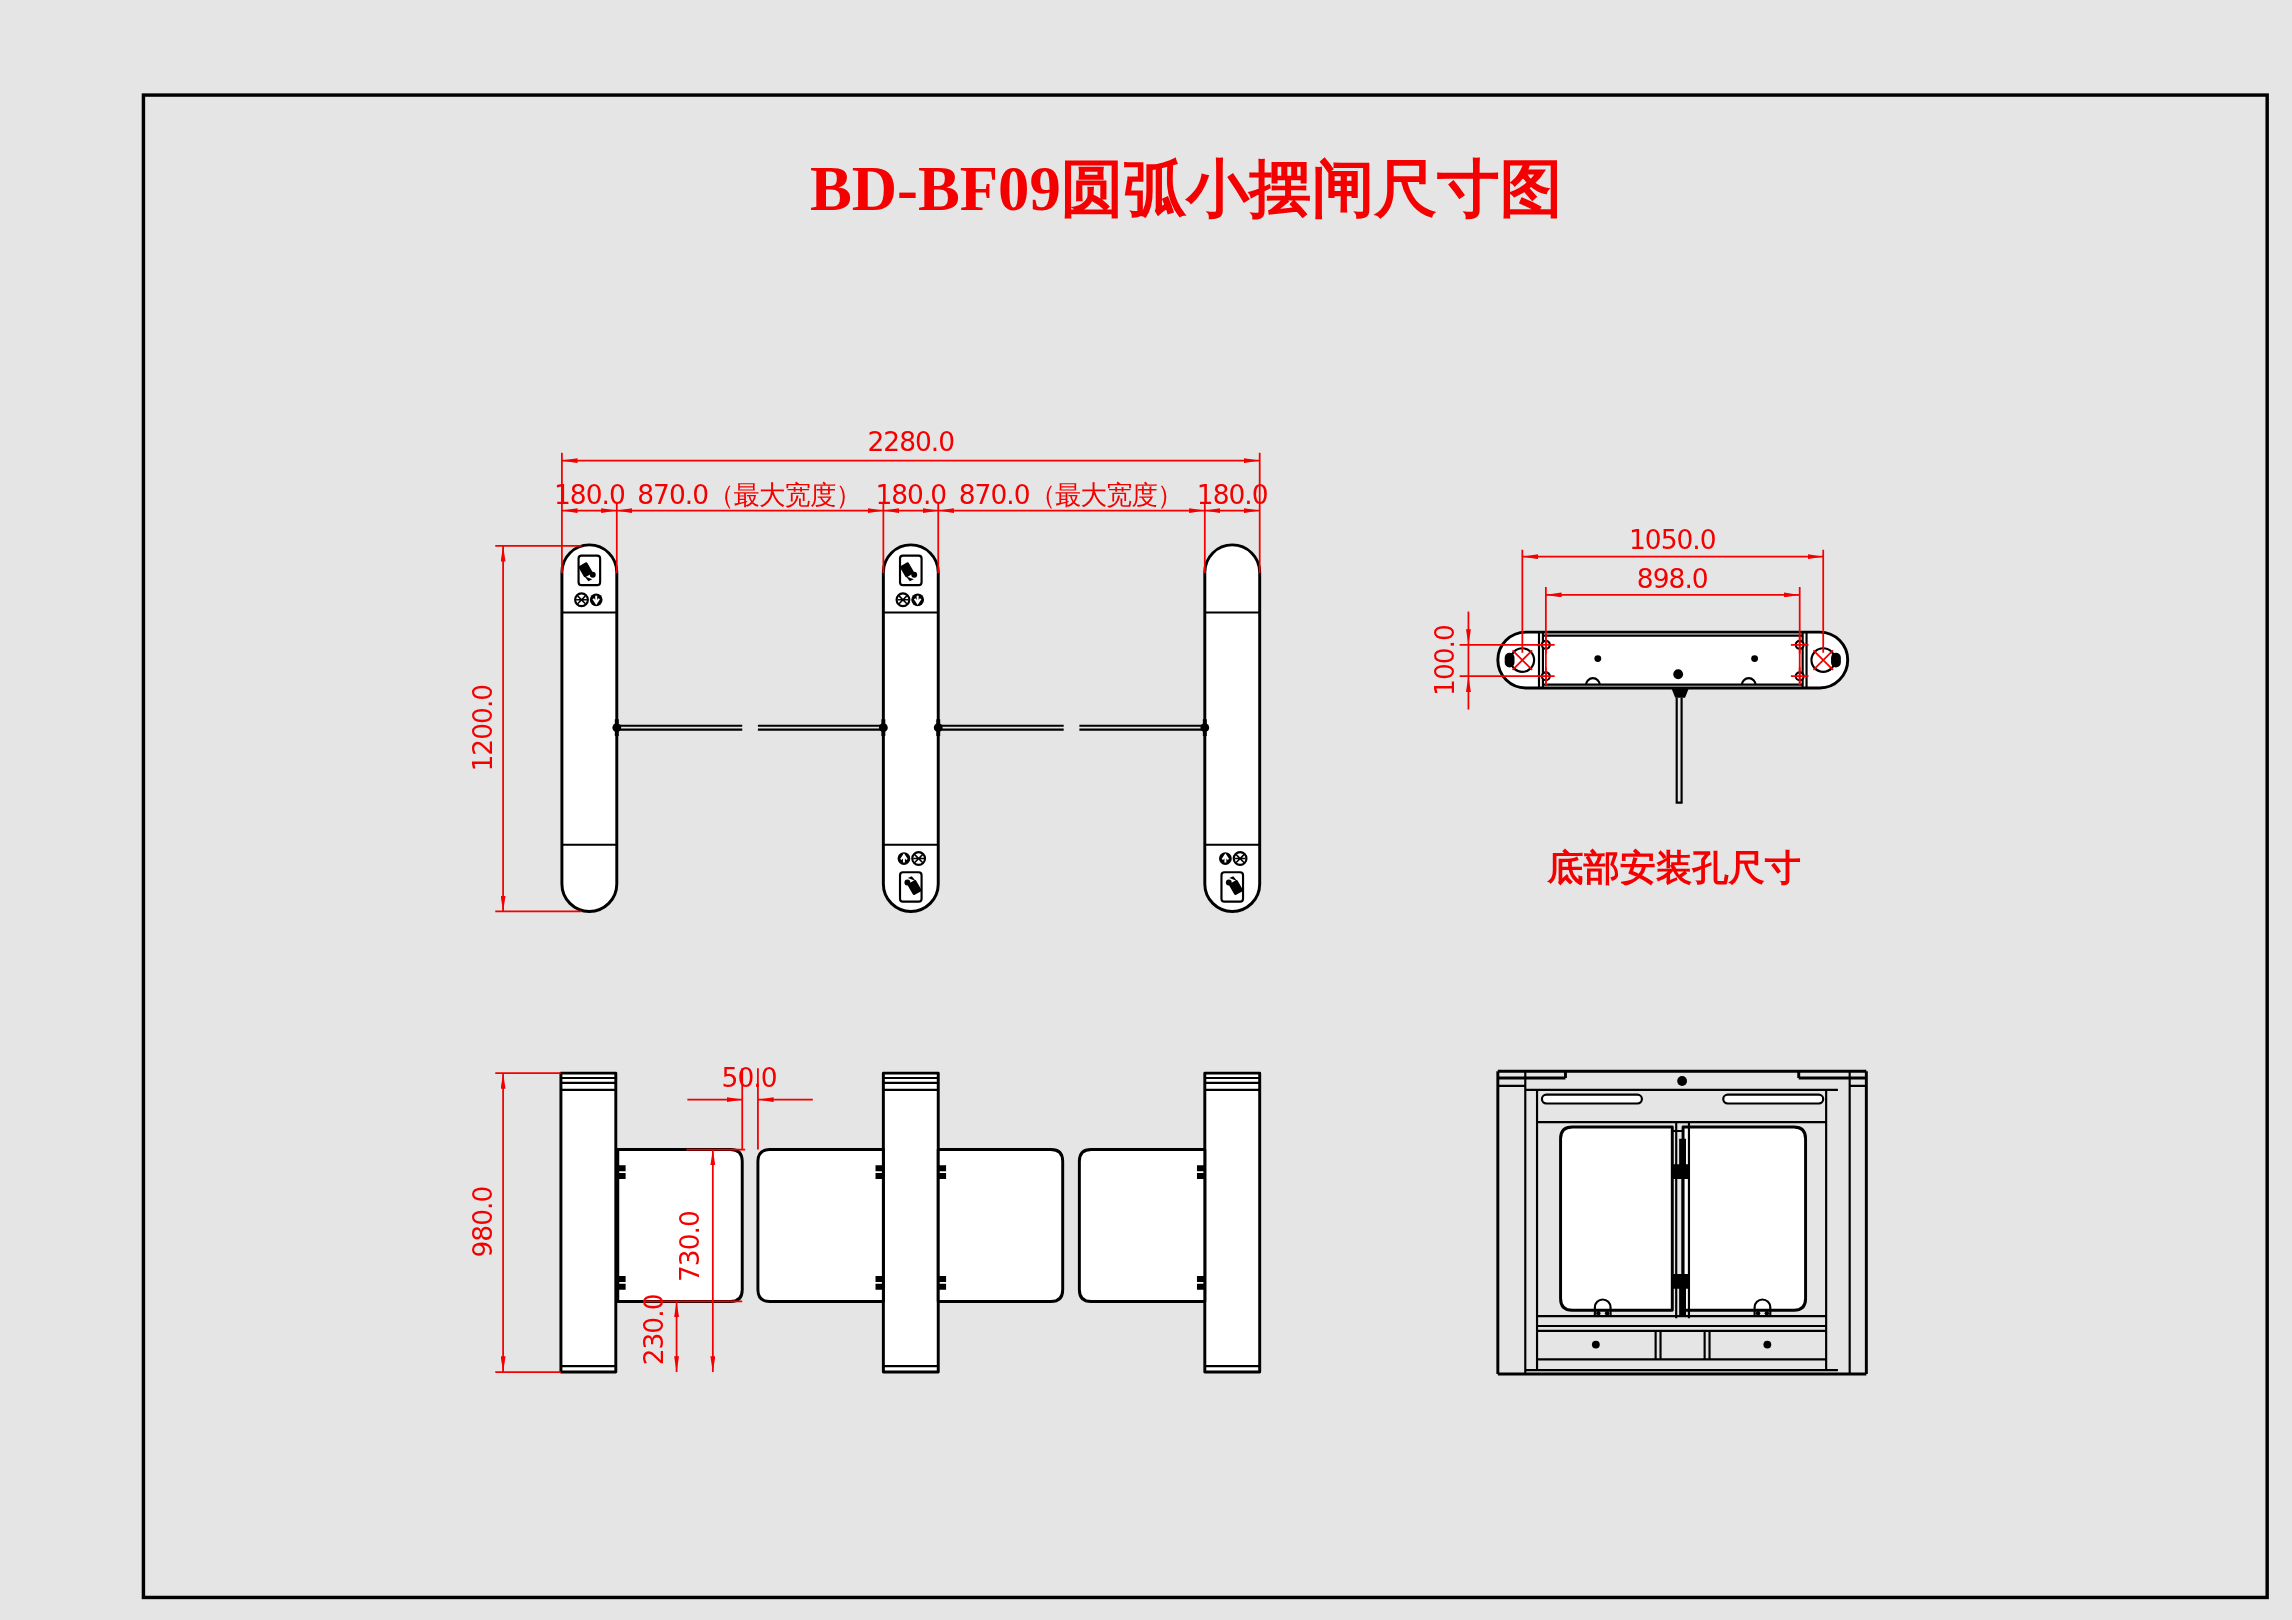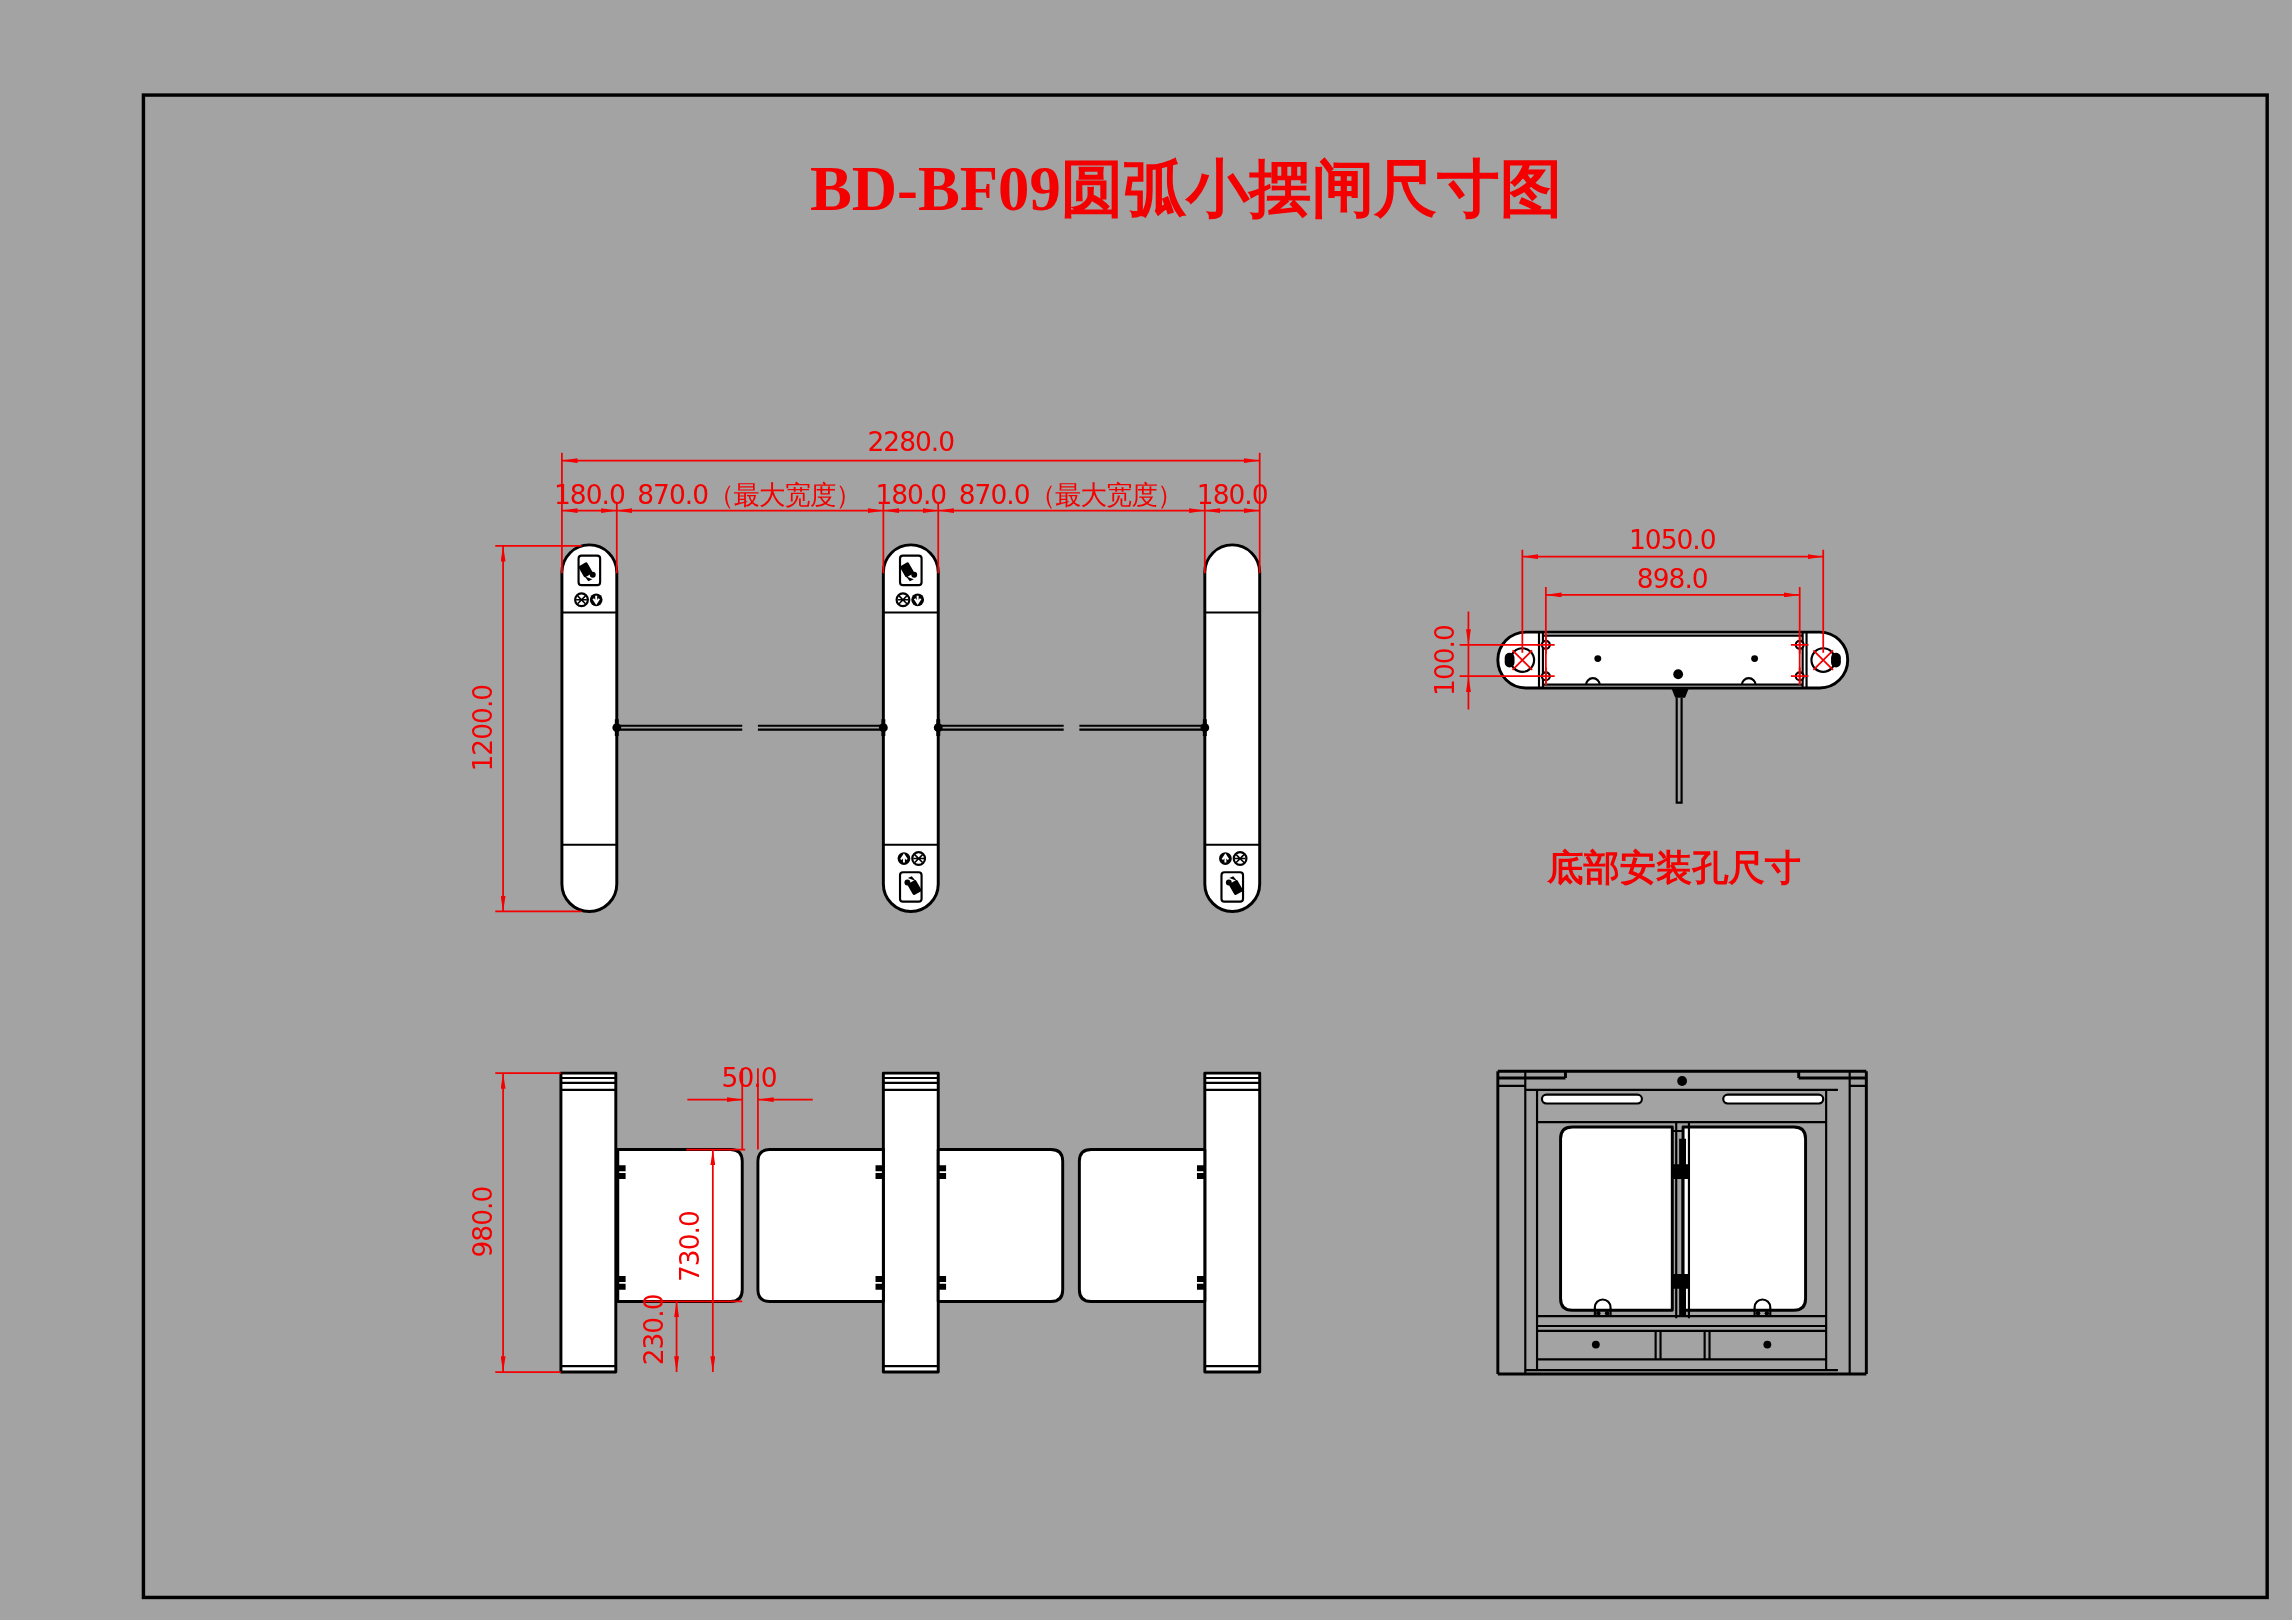--- a/index.html
+++ b/index.html
@@ -1,16 +1,16 @@
 <!DOCTYPE html>
 <html><head>
 <meta charset="utf-8">
 <style>
   html,body{margin:0;padding:0;background:#ffffff;}
-  .page{position:relative;width:2293px;height:1620px;background:#a3a3a3;overflow:hidden;
+  .page{position:relative;width:2293px;height:1620px;background:#e5e5e5;overflow:hidden;
         font-family:"DejaVu Sans",sans-serif;}
   svg{display:block}
   
   .g3{stroke:#000000;stroke-width:3;fill:none;stroke-linecap:butt;stroke-linejoin:round;}
   .g2{stroke:#000000;stroke-width:2.2;fill:none;stroke-linecap:butt;}
   .fw{fill:#ffffff;}
   .fb{fill:#000000;stroke:none;}
   
   .red{stroke:#f40000;stroke-width:1.8;fill:none;stroke-linecap:butt;}
   .dl{marker-start:url(#arr);marker-end:url(#arr);}

